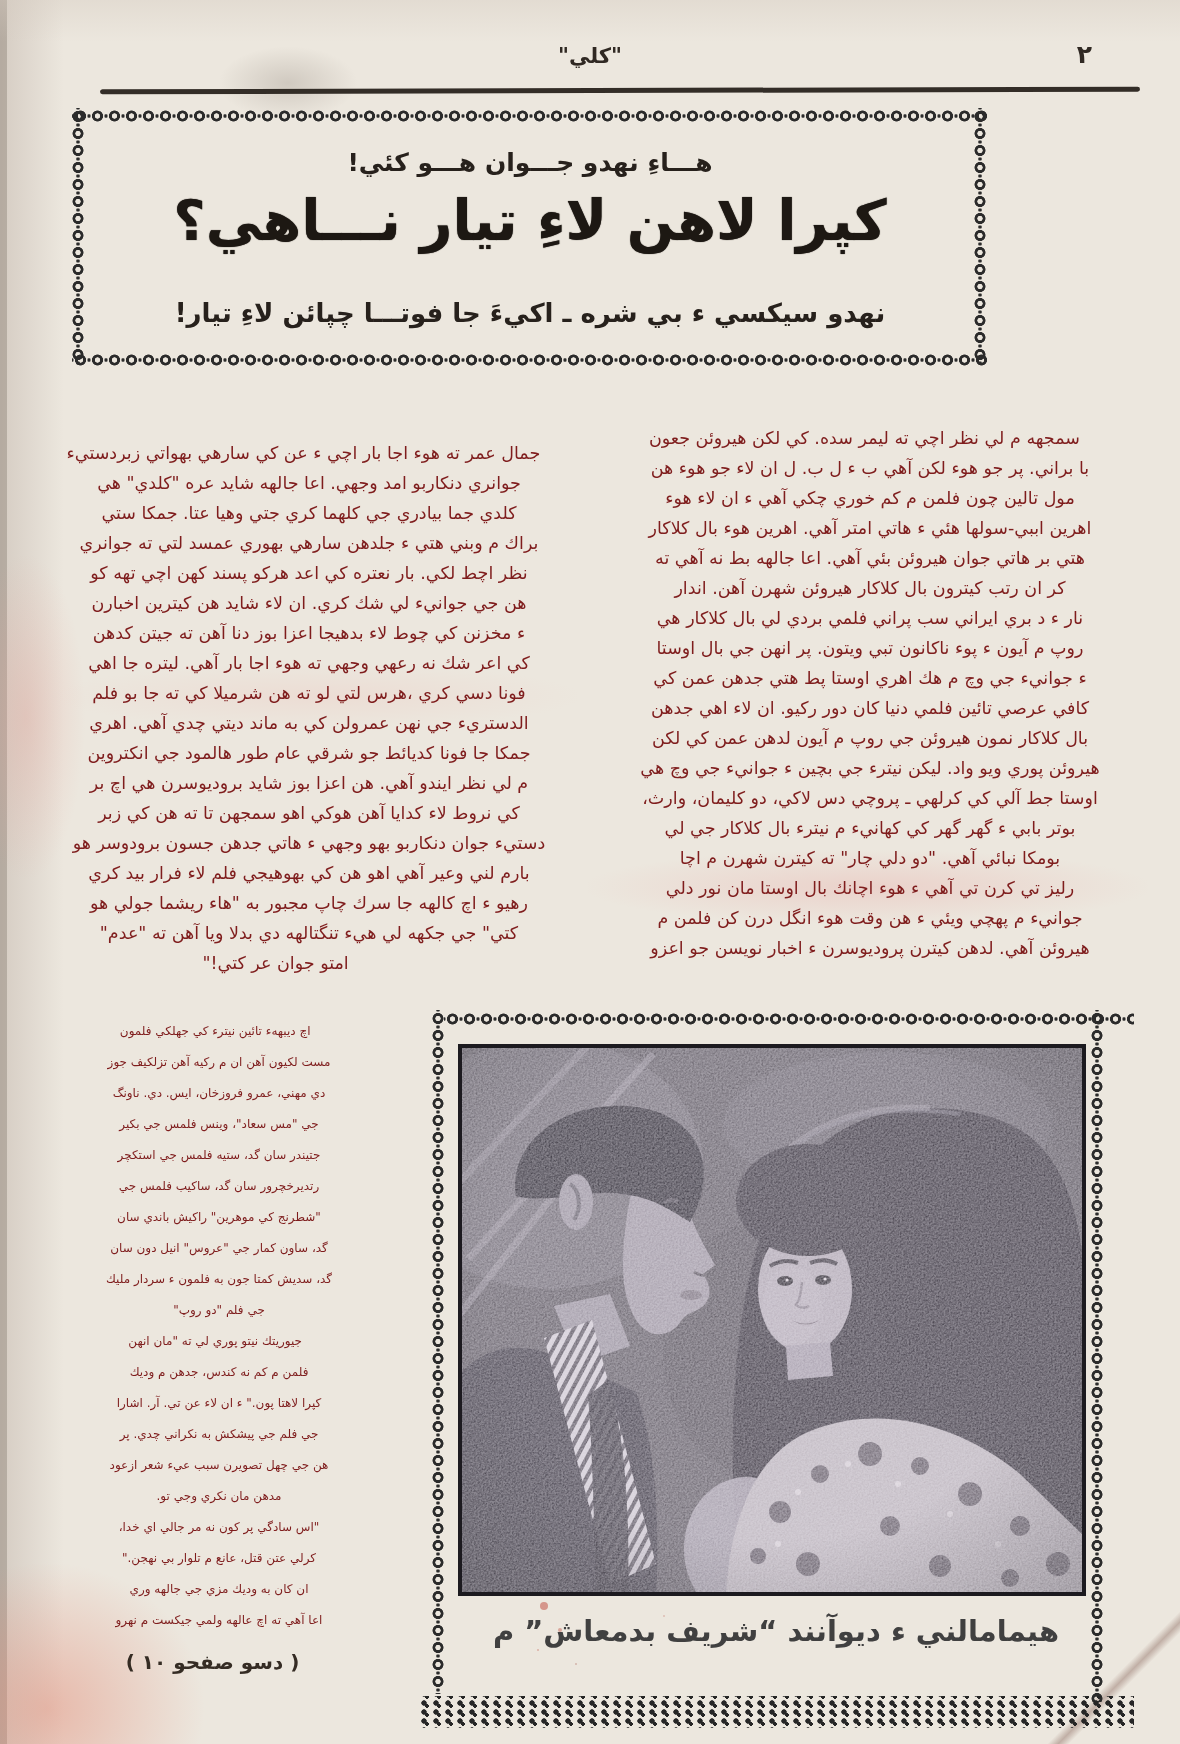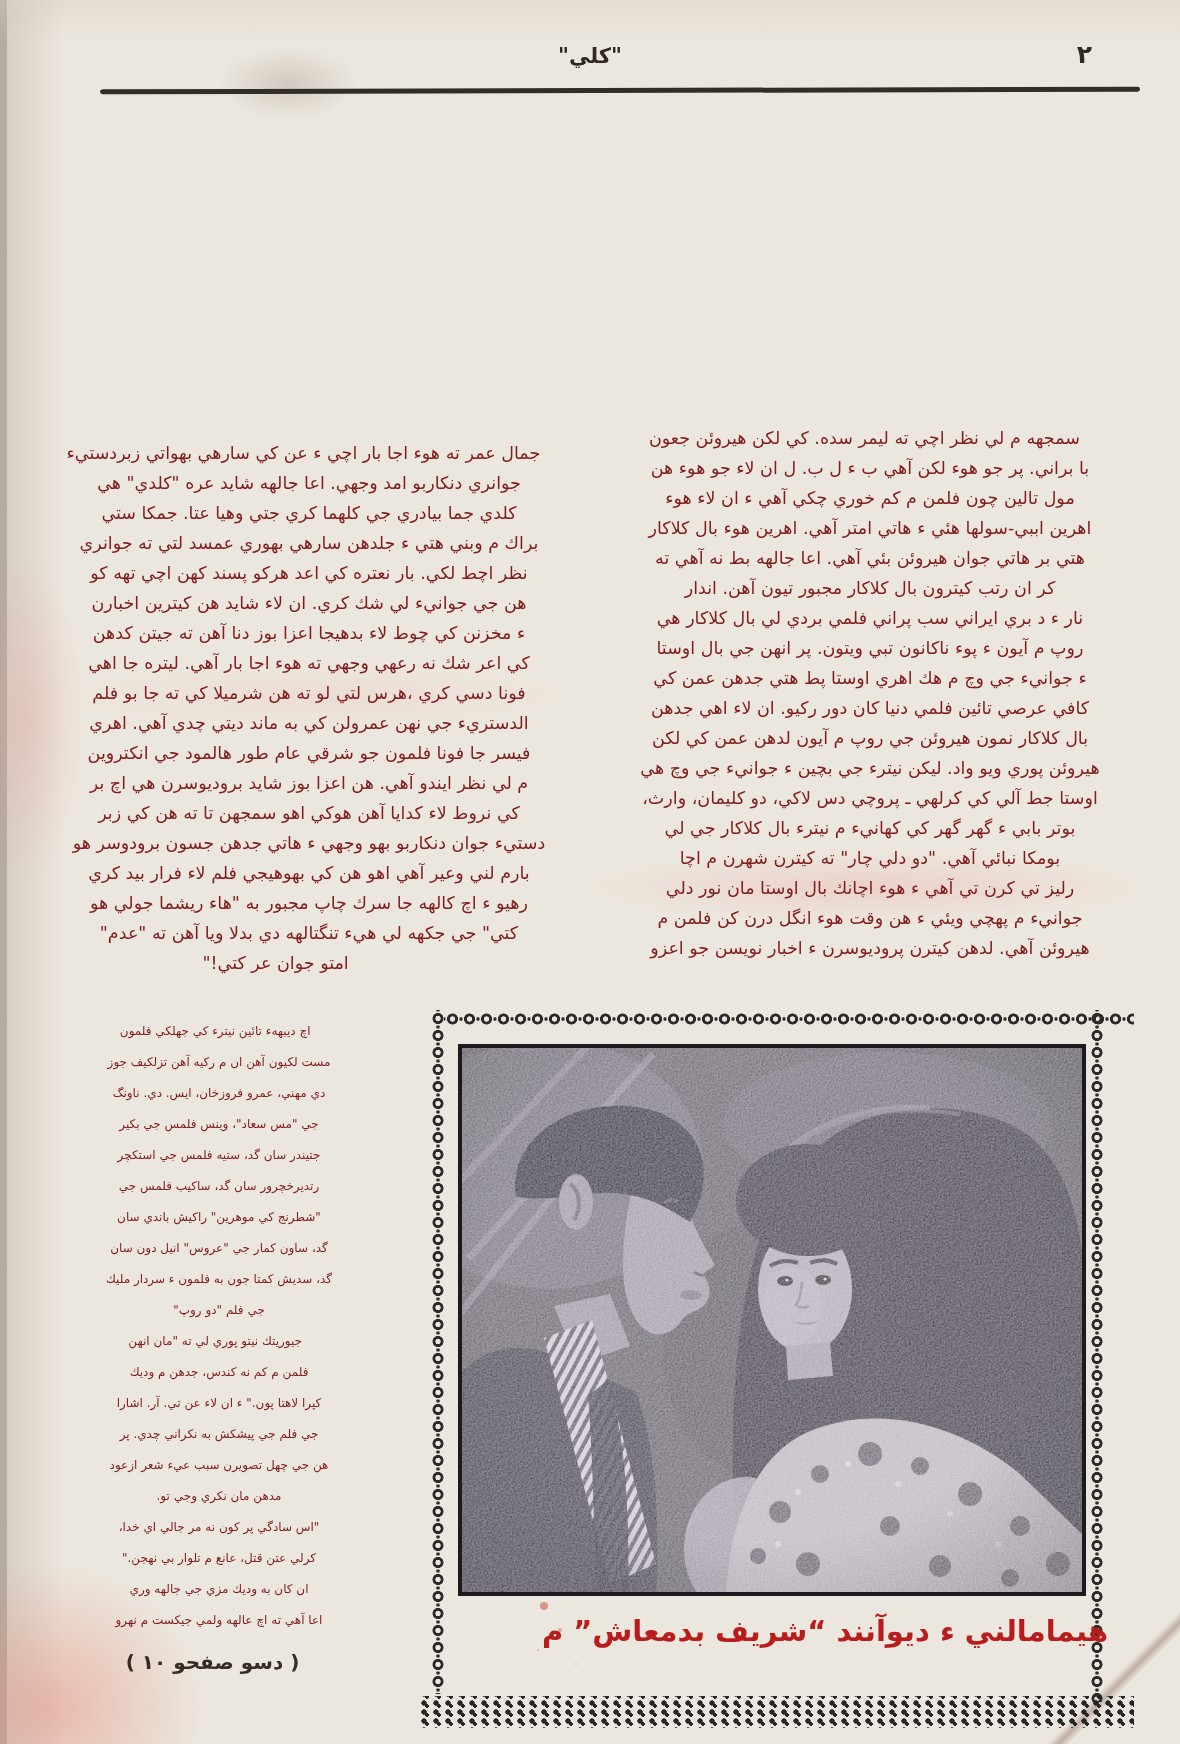--- a/index.html
+++ b/index.html
@@ -65,22 +65,22 @@
   #col-left-bottom{left:38px;top:1016px;width:362px;}
   #col-left-bottom .tline{height:31px;line-height:31px;font-size:12px;}
   #continuation{position:absolute;left:95px;top:1650px;width:235px;text-align:center;
      direction:rtl;font-size:20px;font-weight:bold;color:#352c24;}
   
   #photo-frame{position:absolute;left:414px;top:1008px;width:724px;height:736px;}
   #pf-chain-top{position:absolute;left:30px;width:690px;top:0;height:22px;}
   #pf-chain-left{position:absolute;left:14px;width:20px;top:2px;height:684px;}
   #pf-chain-right{position:absolute;left:672px;width:22px;top:2px;height:692px;}
   #photo-wrap{position:absolute;left:44px;top:36px;width:628px;height:552px;}
-  #caption{position:absolute;left:30px;top:606px;width:664px;text-align:right;
-     direction:rtl;font-size:29px;font-weight:bold;color:#b91c1c;}
+  #caption{position:absolute;left:30px;top:606px;width:664px;text-align:center;
+     direction:rtl;font-size:29px;font-weight:bold;color:#404040;}
   #ornament-row{position:absolute;left:4px;top:688px;width:716px;height:32px;
      background-image:
        radial-gradient(circle 3.4px at 6px 5px,#262626 0 2.4px,rgba(0,0,0,0) 3px),
        radial-gradient(circle 2.4px at 3px 4px,#262626 0 1.6px,rgba(0,0,0,0) 2.1px);
      background-size:12px 9px,12px 9px;background-position:0 2px,6px 6px;background-repeat:repeat;}
 </style>
 </head>
 <body>
 
 <div id="page">
@@ -93,28 +93,37 @@
   <div class="decor" id="stain-band-right"></div>
   <div class="decor" id="stain-band-left"></div>
   <div class="decor" id="smudge-top-left"></div>
   <div class="decor" id="speckles"></div>
   <div class="decor" id="crease-br"></div>
 
   <div id="masthead">"كلي"</div>
   <div id="page-number">٢</div>
   <div id="header-rule"></div>
 
+  <div id="headline-box">
+    <div class="chain-h" id="hb-chain-top"></div>
+    <div class="chain-h" id="hb-chain-bottom"></div>
+    <div class="chain-v" id="hb-chain-left"></div>
+    <div class="chain-v" id="hb-chain-right"></div>
+    <div id="kicker">هـــاءِ نهدو جـــوان هـــو كئي!</div>
+    <div id="main-headline">كپرا لاهن لاءِ تيار نـــاهي؟</div>
+    <div id="subheadline">نهدو سيكسي ء بي شره ـ اكيءَ جا فوتـــا چپائن لاءِ تيار!</div>
+  </div>
 
   <div class="col" id="col-right">
       <div class="tline">&nbsp;&nbsp;سمجهه م لي نظر اچي ته ليمر سده. كي لكن هيروئن جعون</div>
       <div class="tline">با براني. پر جو هوء لكن آهي ب ء ل ب. ل ان لاء جو هوء هن</div>
       <div class="tline">مول تالين چون فلمن م كم خوري چكي آهي ء ان لاء هوء</div>
       <div class="tline">اهرين اببي-سولها هئي ء هاتي امتر آهي. اهرين هوء بال كلاكار</div>
       <div class="tline">هتي بر هاتي جوان هيروئن بئي آهي. اعا جالهه بط نه آهي ته</div>
-      <div class="tline">كر ان رتب كيترون بال كلاكار مجبور تيون آهن. اندار</div>
+      <div class="tline">كر ان رتب كيترون بال كلاكار هيروئن شهرن آهن. اندار</div>
       <div class="tline">نار ء د بري ايراني سب پراني فلمي بردي لي بال كلاكار هي</div>
       <div class="tline">روپ م آيون ء پوء ناكانون تبي ويتون. پر انهن جي بال اوستا</div>
       <div class="tline">ء جوانيء جي وچ م هك اهري اوستا پط هتي جدهن عمن كي</div>
       <div class="tline">كافي عرصي تائين فلمي دنيا كان دور ركيو. ان لاء اهي جدهن</div>
       <div class="tline">بال كلاكار نمون هيروئن جي روپ م آيون لدهن عمن كي لكن</div>
       <div class="tline">هيروئن پوري ويو واد. ليكن نيترء جي بچين ء جوانيء جي وچ هي</div>
       <div class="tline">اوستا جط آلي كي كرلهي ـ پروچي دس لاكي، دو كليمان، وارث،</div>
       <div class="tline">بوتر بابي ء گهر گهر كي كهانيء م نيترء بال كلاكار جي لي</div>
       <div class="tline">بومكا نبائي آهي. "دو دلي چار" ته كيترن شهرن م اچا</div>
       <div class="tline">رليز تي كرن تي آهي ء هوء اچانك بال اوستا مان نور دلي</div>
@@ -126,21 +135,21 @@
       <div class="tline">&nbsp;&nbsp;جمال عمر ته هوء اجا بار اچي ء عن كي سارهي بهواتي زبردستيء</div>
       <div class="tline">جوانري دنكاربو امد وجهي. اعا جالهه شايد عره "كلدي" هي</div>
       <div class="tline">كلدي جما بيادري جي كلهما كري جتي وهيا عتا. جمكا ستي</div>
       <div class="tline">براك م وبني هتي ء جلدهن سارهي بهوري عمسد لتي ته جوانري</div>
       <div class="tline">نظر اچط لكي. بار نعتره كي اعد هركو پسند كهن اچي تهه كو</div>
       <div class="tline">هن جي جوانيء لي شك كري. ان لاء شايد هن كيترين اخبارن</div>
       <div class="tline">ء مخزنن كي چوط لاء بدهيجا اعزا بوز دنا آهن ته جيتن كدهن</div>
       <div class="tline">كي اعر شك نه رعهي وجهي ته هوء اجا بار آهي. ليتره جا اهي</div>
       <div class="tline">فونا دسي كري ،هرس لتي لو ته هن شرميلا كي ته جا بو فلم</div>
       <div class="tline">الدستريء جي نهن عمرولن كي به ماند ديتي چدي آهي. اهري</div>
-      <div class="tline">فيسر جا فونا فلمون جو شرقي عام طور هالمود جي انكتروين</div>
+      <div class="tline">جمكا جا فونا كديائط جو شرقي عام طور هالمود جي انكتروين</div>
       <div class="tline">م لي نظر ايندو آهي. هن اعزا بوز شايد بروديوسرن هي اچ بر</div>
       <div class="tline">كي نروط لاء كدايا آهن هوكي اهو سمجهن تا ته هن كي زبر</div>
       <div class="tline">دستيء جوان دنكاربو بهو وجهي ء هاتي جدهن جسون برودوسر هو</div>
       <div class="tline">بارم لني وعير آهي اهو هن كي بهوهيجي فلم لاء فرار بيد كري</div>
       <div class="tline">رهيو ء اچ كالهه جا سرك چاپ مجبور به "هاء ريشما جولي هو</div>
       <div class="tline">كتي" جي جكهه لي هيء تنگتالهه دي بدلا ويا آهن ته "عدم"</div>
       <div class="tline">&nbsp;&nbsp;&nbsp;&nbsp;&nbsp;&nbsp;&nbsp;&nbsp;&nbsp;&nbsp;&nbsp;&nbsp;امتو جوان عر كتي!"</div>
     </div>
   <div class="col" id="col-left-bottom">
       <div class="tline">&nbsp;&nbsp;اچ ديبههء تائين نيترء كي جهلكي فلمون</div>

